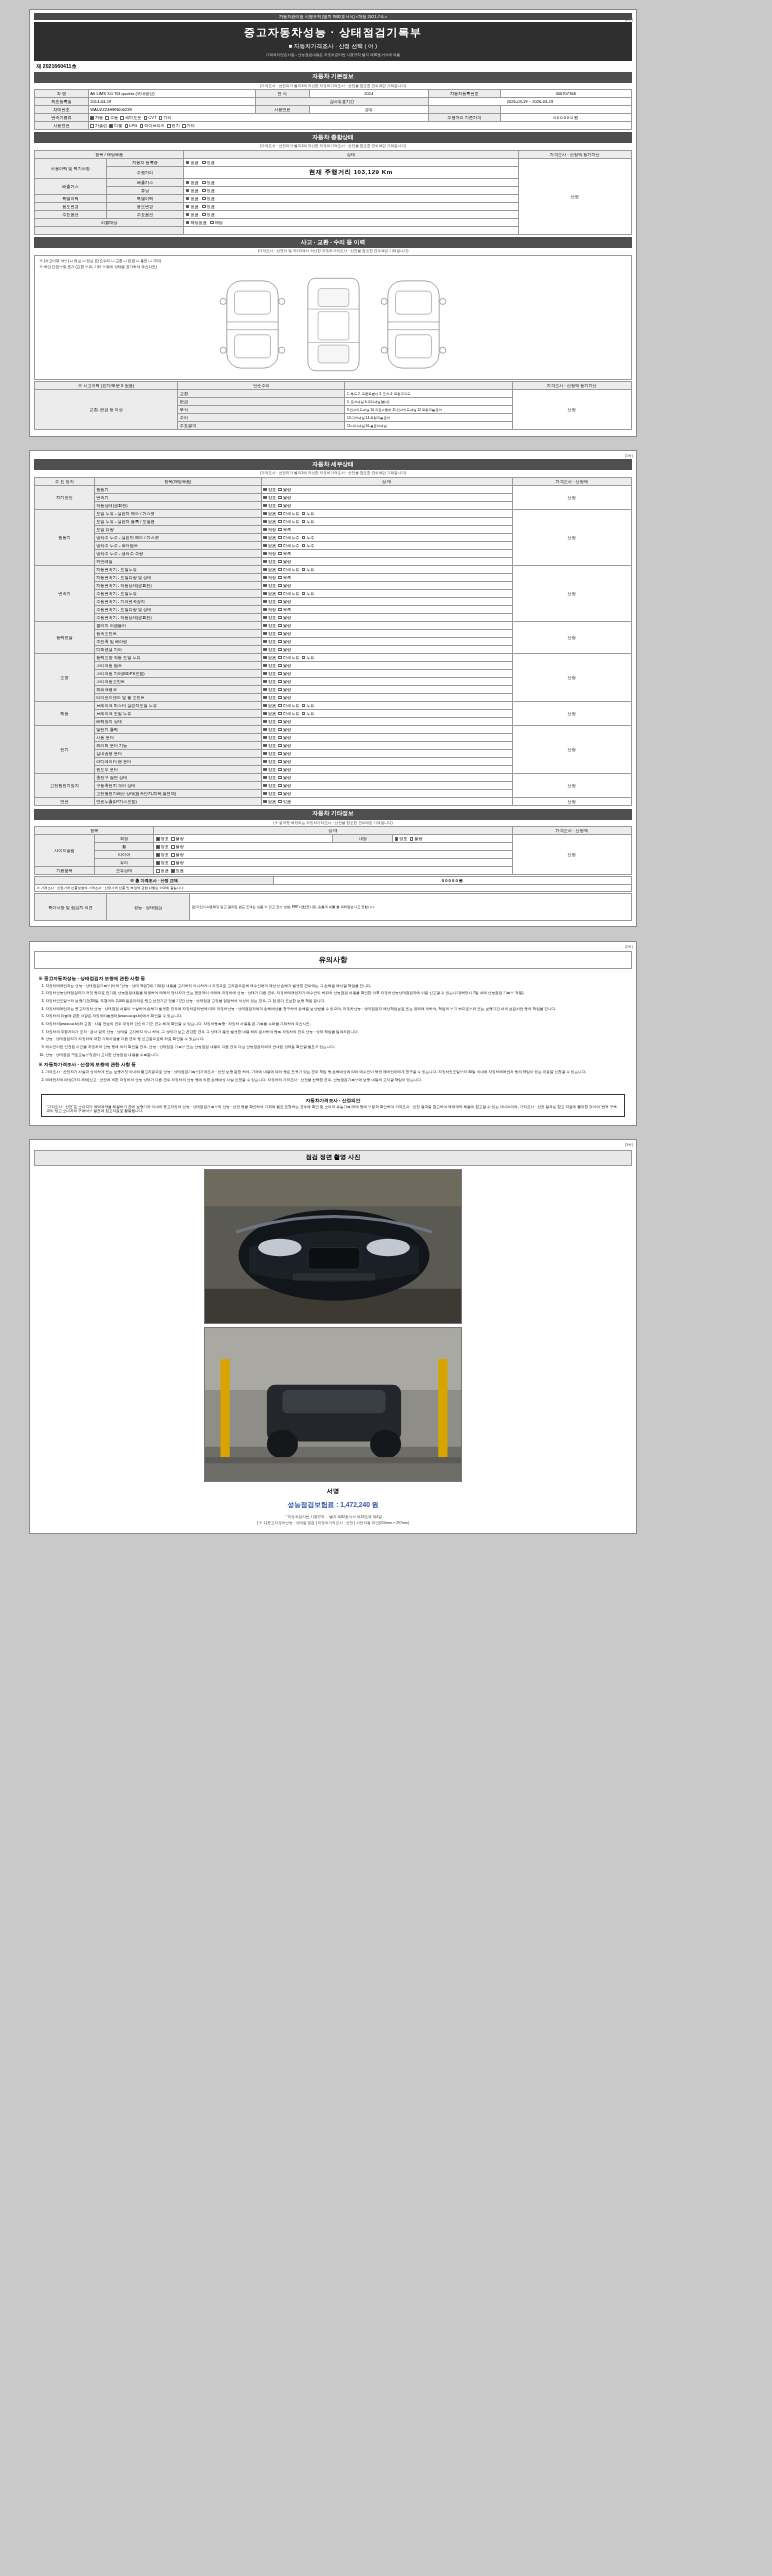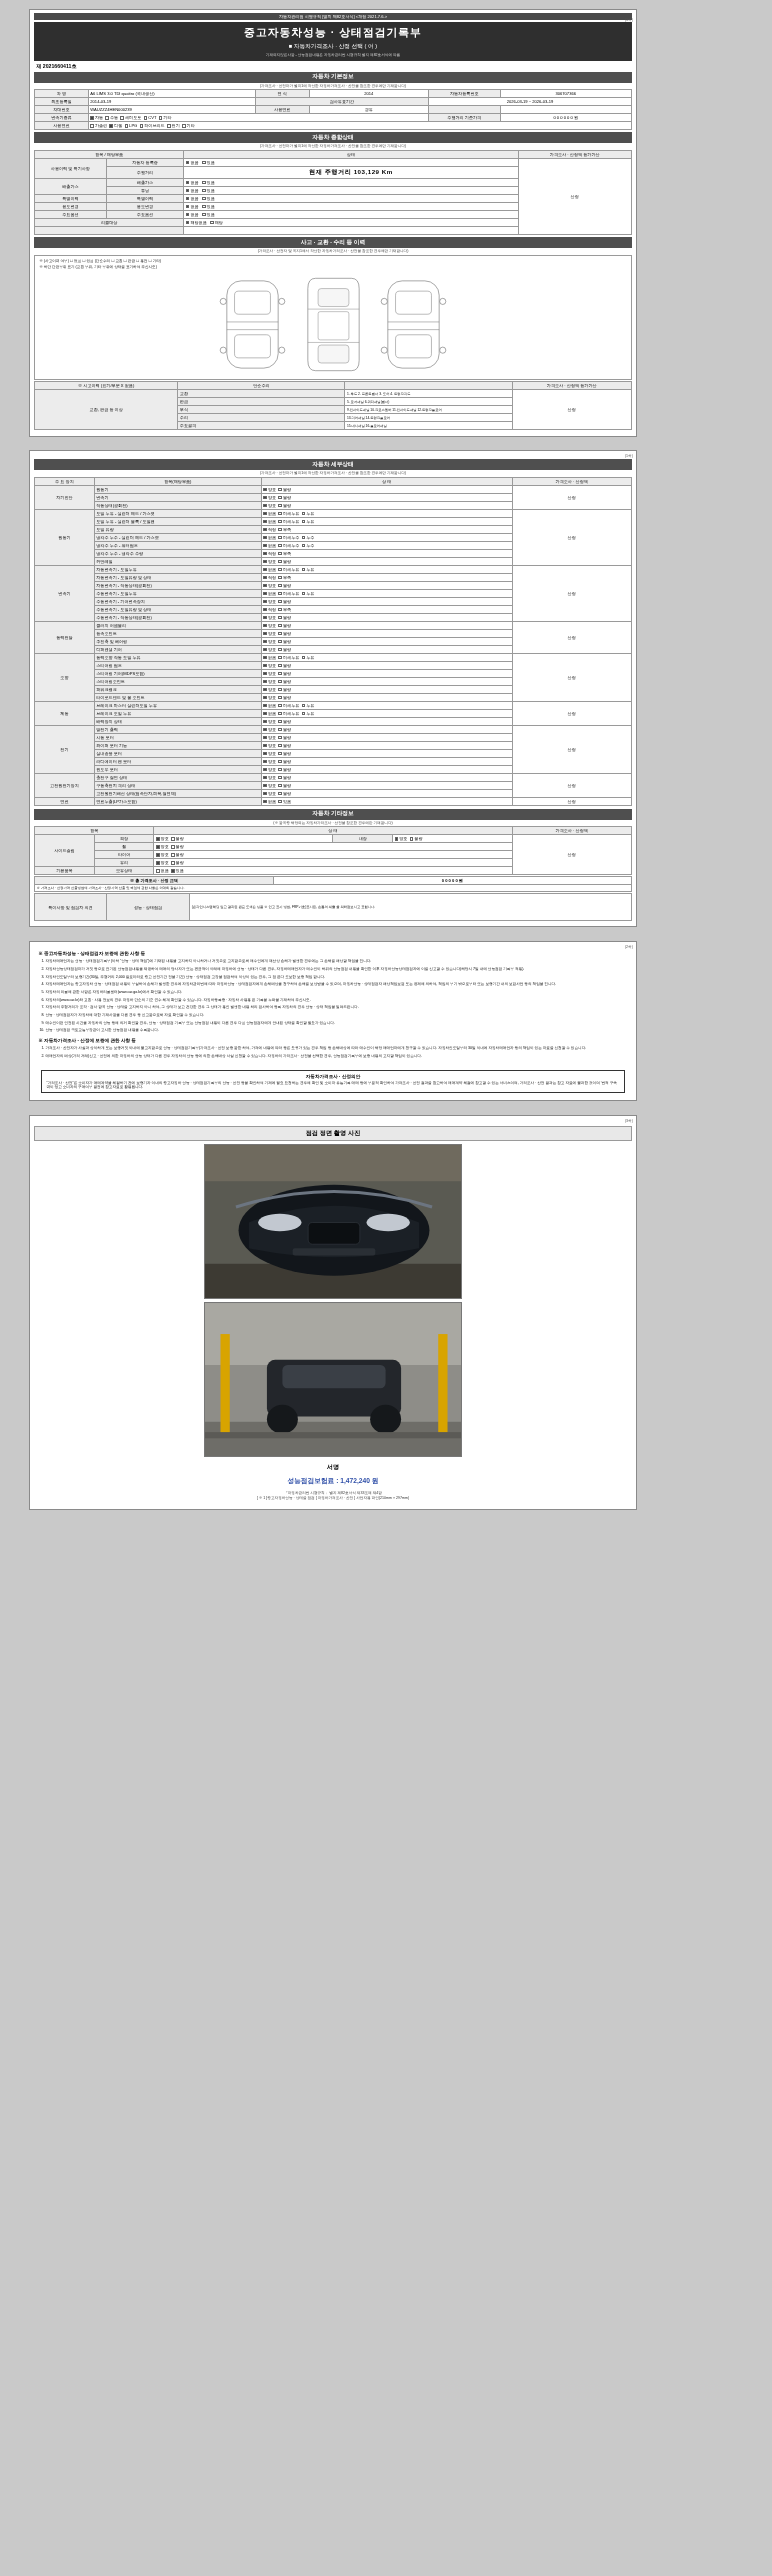--- a/index.html
+++ b/index.html
@@ -590,20 +590,21 @@
         <td class="lbl">특이사항 및 점검자 의견</td>
         <td class="lbl">성능 · 상태점검</td>
         <td class="tiny" style="height:27px;">(온라인시스템해당 입고 결과된 원료 도색은 상품 ※ 인고 표기 방법, FRP기호)표시된, 손톱의 세율 을 최하점보시고 표합니다.</td>
       </tr>
     </tbody>
       </table>
   </div>
 
   <div class="sheet">
     <div class="cornerlabel" style="top:3.1px;">(2쪽)</div>
+    <div style="text-align:center;font-size:7.2px;font-weight:bold;border:0.5px solid #9a9a9a;background:#fff;padding:3.1px 0;margin-top:6.2px;">유의사항</div>
 
     <div class="notes">
       <div class="hdr-note">※ 중고자동차성능 · 상태점검자 보증에 관한 사항 등</div>
       <ol id="notices-list-1">
           <li>자동차매매업자는 성능 · 상태점검기록부(이하 "성능 · 상태 책임")에 기재된 내용을 고지하지 아니하거나 거짓으로 고지함으로써 매수인에게 재산상 손해가 발생한 경우에는 그 손해를 배상할 책임을 집니다.</li>
           <li>자동차성능상태점검자가 거짓 등으로 표기된 성능점검내용을 제공하여 매매의 당사자가 또는 평균적이 아래에 자동차에 성능 · 상태가 다른 경우, 자동차매매업자가 매수인이 허위의 성능점검 내용을 확인한 이후 자동차성능상태점검자에 이를 신고할 수 있습니다(해당시 7일 내에 성능점검 기록부 적용).</li>
           <li>자동차인도일부터 보증기간(30일, 주행거리 2,000 킬로미터로 중고 산정기간 정을 기간) 성능 · 상태점검 고장을 점검하여 이상이 있는 경우, 그 점 본다 도보한 보증 책임 합니다.</li>
           <li>자동차매매업자는 중고자동차 성능 · 상태점검 내용이 부실하여 손해가 발생한 경우에 자동차관리법에 따라 자동차성능 · 상태점검자에게 손해배상을 청구하여 손해를 보상받을 수 있으며, 자동차성능 · 상태점검자 배상책임보험 또는 공제에 의하여, 책임의 부기 밖으로부터 또는 보증기간 내의 보험사업 등의 책임을 집니다.</li>
           <li>자동차의 리콜에 관한 사항은 자동차리콜센터(www.car.go.kr)에서 확인할 수 있습니다.</li>
           <li>자동차의(www.car.kr)와 교환 · 사용 정보의 경우 자동차 단순의 기준 연수 체계 확인할 수 있습니다. 자동차등록증 · 자동차 사용용 본 기록을 누락을 기재하여 주십시오.</li>

